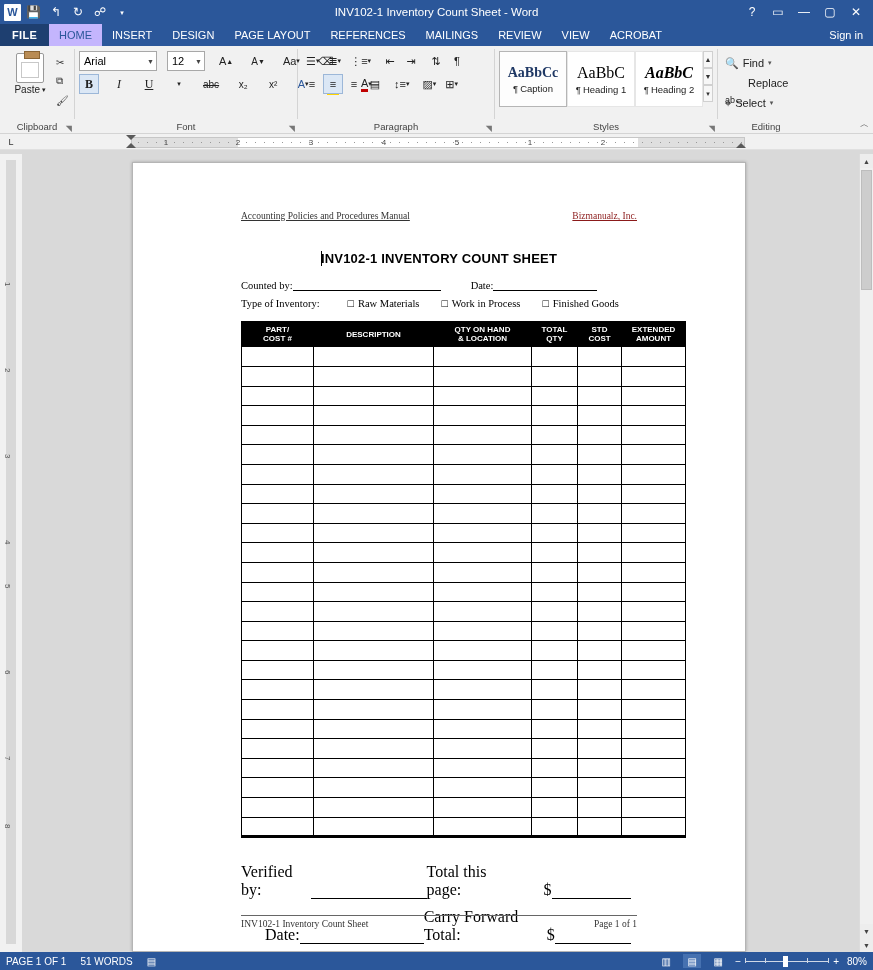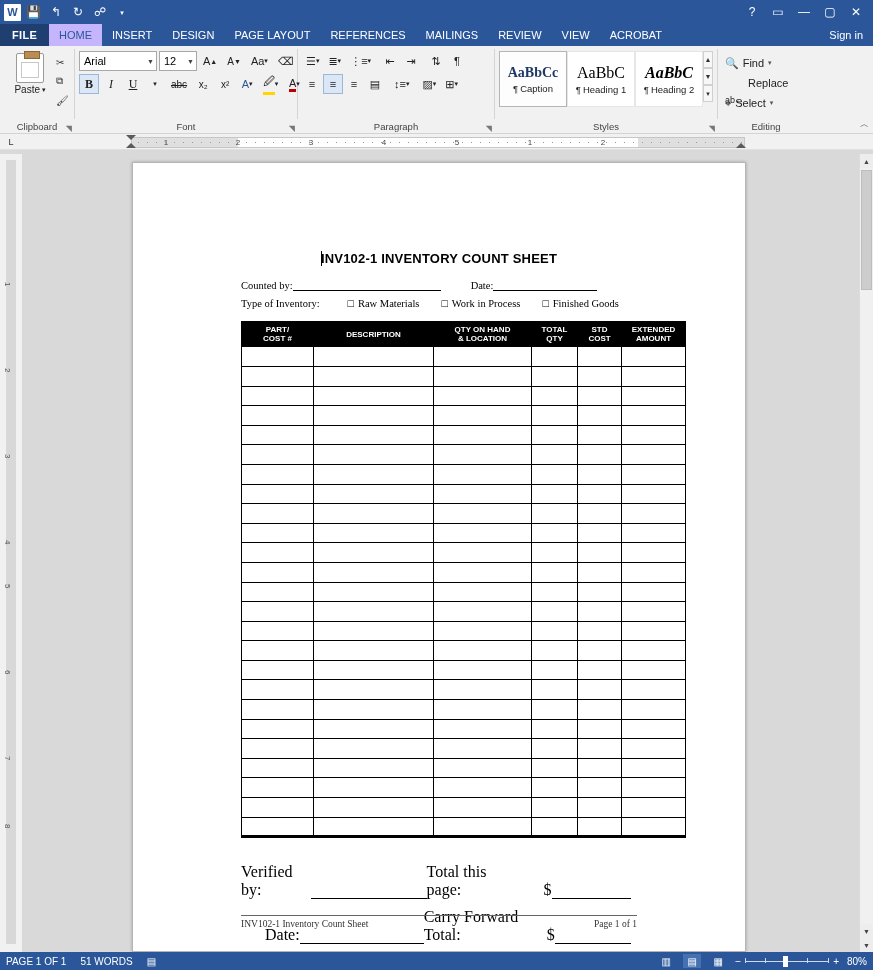--- a/index.html
+++ b/index.html
@@ -82,21 +82,21 @@
   .paste-icon::after {
     content:""; position:absolute; left:4px; top:8px; right:4px; bottom:4px;
     background:#fff; border:1px solid #c8c8c8;
   }
   .clip-small {
     display:flex; flex-direction:column; gap:3px; padding-top:3px; font-size:10px;
   }
   .clip-small div { display:flex; align-items:center; gap:3px; height:16px; color:#333; }
 
   
-  .font-row { display:flex; align-items:flex-end; gap:2px; margin-bottom:3px; }
+  .font-row { display:flex; align-items:flex-end; gap:10px; margin-bottom:3px; }
   .combo {
     height:20px; border:1px solid #a8a8a8; background:#fff; display:flex; align-items:center;
     padding:0 2px 0 4px; font-size:11px;
   }
   .combo .arrow { margin-left:auto; font-size:7px; color:#444; padding-left:4px; }
   .btn {
     height:20px; min-width:20px; padding:0 3px; display:flex; align-items:center; justify-content:center;
     font-size:11px; color:#222; border:1px solid transparent; background:transparent;
   }
   .btn.small { font-size:10px; }
@@ -245,20 +245,21 @@
 
 <div class="titlebar">
   <div class="qat">
     <div class="word-logo">W</div>
     <div class="qicon">💾</div>
     <div class="qicon">↰</div>
     <div class="qicon">↻</div>
     <div class="qicon">☍</div>
     <div class="qicon" style="font-size:7px;">▾</div>
   </div>
+  <div class="title-center">INV102-1 Inventory Count Sheet - Word</div>
   <div class="win-ctrl">
     <div>?</div>
     <div>▭</div>
     <div>—</div>
     <div>▢</div>
     <div>✕</div>
   </div>
 </div>
 
 <div class="tabbar">
@@ -591,20 +592,24 @@
     <div class="vnum" style="top:430px;">5</div>
     <div class="vnum" style="top:516px;">6</div>
     <div class="vnum" style="top:602px;">7</div>
     <div class="vnum" style="top:670px;">8</div>
   </div>
 
   <div class="doc-scroll">
     <div class="page">
       <div class="page-inner">
 
+        <div class="hdr-line">
+          <span class="hdr-left">Accounting Policies and Procedures Manual</span>
+          <span class="hdr-right">Bizmanualz, Inc.</span>
+        </div>
 
         <div class="doc-title">
           <span class="caret"></span><span>INV102-1 INVENTORY COUNT SHEET</span>
         </div>
 
         <div class="form-lines">
           <div class="fl-row">
             <span>Counted by:</span>
             <span class="ul" style="width:148px;">&nbsp;</span>
             <span style="margin-left:30px;">Date:</span>

